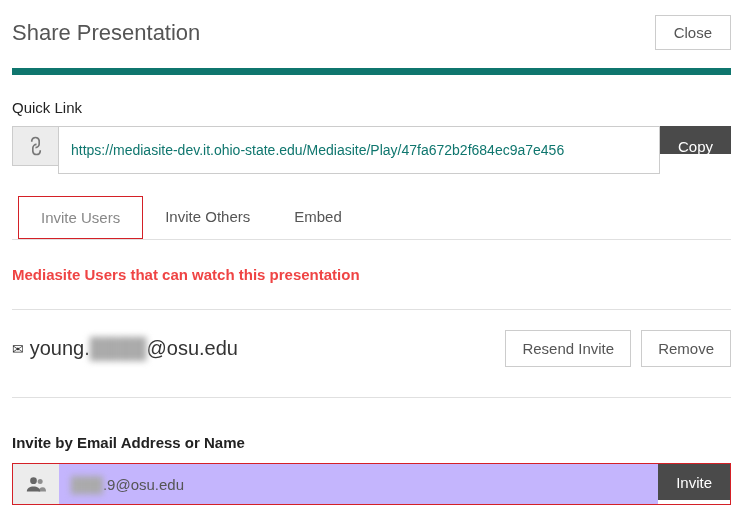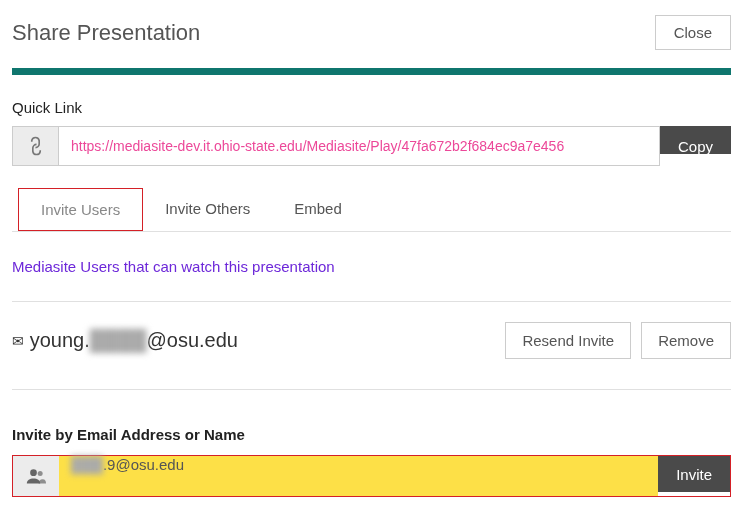--- a/index.html
+++ b/index.html
@@ -51,25 +51,25 @@
       height: 40px;
       background: #ececec;
       border: 1px solid #ccc;
       display: flex;
       align-items: center;
       justify-content: center;
       border-right: none;
     }
     .link-input {
       flex: 1;
-      height: 40px;
+      height: 48px;
       border: 1px solid #ccc;
       padding: 0 12px;
       font-size: 14px;
-      color: #ec4899;
+      color: #0f766e;
       outline: none;
       text-overflow: ellipsis;
     }
     .copy-btn {
       height: 28px;
       background: #4a4a4a;
       color: #fff;
       border: none;
       padding: 12px 18px;
       font-size: 15px;
@@ -86,22 +86,22 @@
       color: #555;
       cursor: pointer;
     }
     .tab.active {
       border: 1.5px solid #d42027;
       color: #888;
       margin-left: 6px;
     }
     .users-heading {
       font-size: 15px;
-      font-weight: 400;
-      color: #6d28d9;
+      font-weight: 700;
+      color: #ef4444;
       margin-bottom: 26px;
     }
     .divider {
       height: 1px;
       background: #e0e0e0;
       margin-bottom: 20px;
     }
     .user-row {
       display: flex;
       justify-content: space-between;
@@ -152,24 +152,25 @@
       height: 40px;
       background: #ececec;
       display: flex;
       align-items: center;
       justify-content: center;
     }
     .invite-input-blur {
       flex: 1;
       height: 40px;
       display: flex;
+      align-items: center;
       padding: 0 4px 0 12px;
       font-size: 15px;
       color: #555;
-      background: #fde047;
+      background: #c4b5fd;
     }
     .invite-btn {
       height: 36px;
       background: #4a4a4a;
       color: #fff;
       border: none;
       padding: 0 18px;
       font-size: 15px;
       cursor: pointer;
     }

